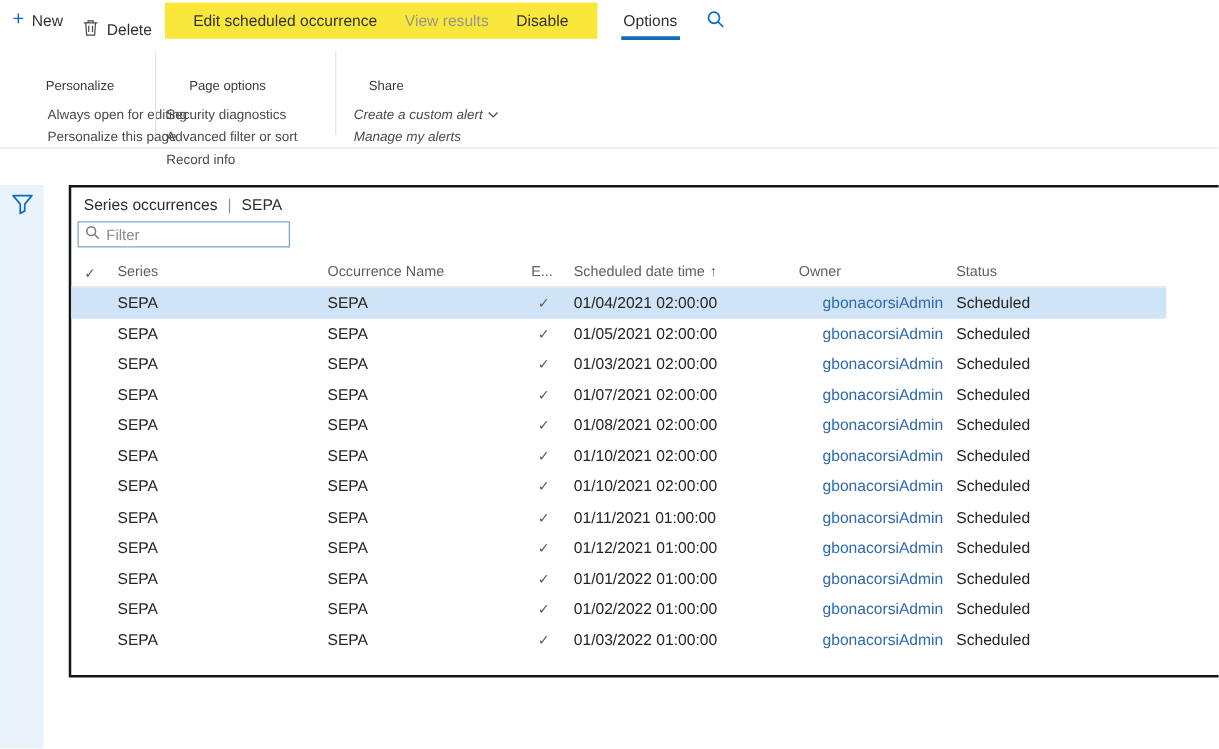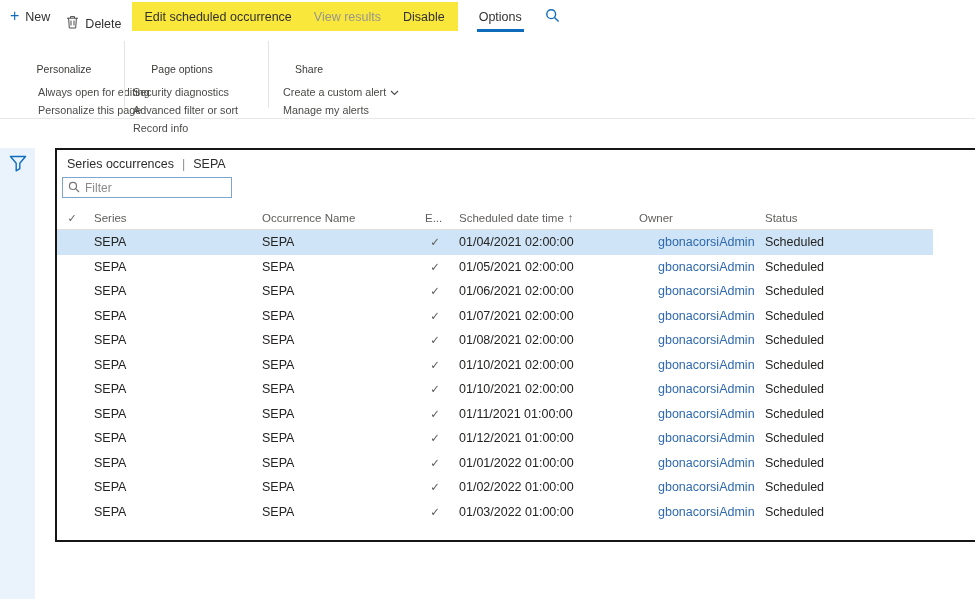--- a/index.html
+++ b/index.html
@@ -5,36 +5,36 @@
   html,body{margin:0;padding:0;background:#fff;}
   .screen{position:relative;width:975px;height:599px;background:#fff;overflow:hidden;
           font-family:"Liberation Sans","DejaVu Sans",sans-serif;color:#323130;}
 
   
   .toolbar{position:absolute;top:0;left:0;right:0;height:33px;display:flex;align-items:center;font-size:12.5px;}
   .tb-item{display:flex;align-items:center;gap:6px;cursor:pointer;white-space:nowrap;}
   .new-btn{margin-left:10px;}
   .del-btn{margin-left:16px;margin-top:14px;}
   .plus{color:var(--accent-blue,#0F6CBD);font-size:16px;line-height:1;margin-top:-2px;}
-  .hl-group{display:flex;align-items:center;height:29px;background:var(--highlight-yellow,#FAE73C);margin-left:10px;padding:0 2px;}
+  .hl-group{display:flex;align-items:center;height:29px;background:var(--highlight-yellow,#FAE73C);margin-left:10px;padding:0 12px;}
   .hl-group .tb-item{padding:0 11px;height:100%;}
   .disabled-label{color:#97978B;}
   .options-tab{position:relative;margin-left:12px;padding:0 9px;height:33px;display:flex;align-items:center;cursor:pointer;}
   .options-tab::after{content:"";position:absolute;left:7px;right:7px;bottom:1px;height:3px;background:var(--accent-blue,#0F6CBD);}
   .search-btn{margin-left:14px;}
 
   
   .ribbon{position:absolute;top:33px;left:0;right:0;height:85px;background:#fff;border-bottom:1px solid #E8E8E8;}
   .rgroup{position:absolute;top:6px;}
   .rtitle{font-size:10.5px;color:#3A3A38;text-align:center;margin-bottom:8px;margin-top:24px;}
   .ritems{display:block;}
   .ritem{font-size:10.8px;color:#4A4A48;line-height:18px;cursor:pointer;white-space:nowrap;display:flex;align-items:center;gap:4px;}
   .g1{left:22px;width:84px;} .g1 .ritems{padding-left:16px;}
   .g2{left:130px;width:104px;} .g2 .ritems{padding-left:3px;}
-  .g3{left:281px;width:56px;} .g3 .ritems{padding-left:2px;}
+  .g3{left:281px;width:56px;} .g3 .ritems{padding-left:2px;font-style:italic;}
   .rdiv{position:absolute;top:8px;bottom:10px;width:1px;background:#E4E4E4;}
   .d1{left:124px;} .d2{left:268px;}
 
   
   .filter-strip{position:absolute;left:0;top:148px;width:35px;bottom:0;background:var(--strip-bg,#EAF3FB);}
   .funnel{display:block;margin:7px auto 0;cursor:pointer;}
 
   
   .annotation{position:absolute;left:55px;top:148px;width:956px;height:394px;border:2px solid #161616;box-sizing:border-box;background:#fff;}
   .page-title{position:absolute;left:10px;top:7px;font-size:12.5px;color:#2D2D2D;white-space:nowrap;}
@@ -189,21 +189,21 @@
           <div class="cell center check">✓</div>
           <div class="cell">01/05/2021 02:00:00</div>
           <div class="cell owner">gbonacorsiAdmin</div>
           <div class="cell">Scheduled</div>
         </div>
           <div class="grid-row data-row">
           <div class="cell center"></div>
           <div class="cell">SEPA</div>
           <div class="cell">SEPA</div>
           <div class="cell center check">✓</div>
-          <div class="cell">01/06/2021 02:00:00</div>
+          <div class="cell">01/03/2021 02:00:00</div>
           <div class="cell owner">gbonacorsiAdmin</div>
           <div class="cell">Scheduled</div>
         </div>
           <div class="grid-row data-row">
           <div class="cell center"></div>
           <div class="cell">SEPA</div>
           <div class="cell">SEPA</div>
           <div class="cell center check">✓</div>
           <div class="cell">01/07/2021 02:00:00</div>
           <div class="cell owner">gbonacorsiAdmin</div>

